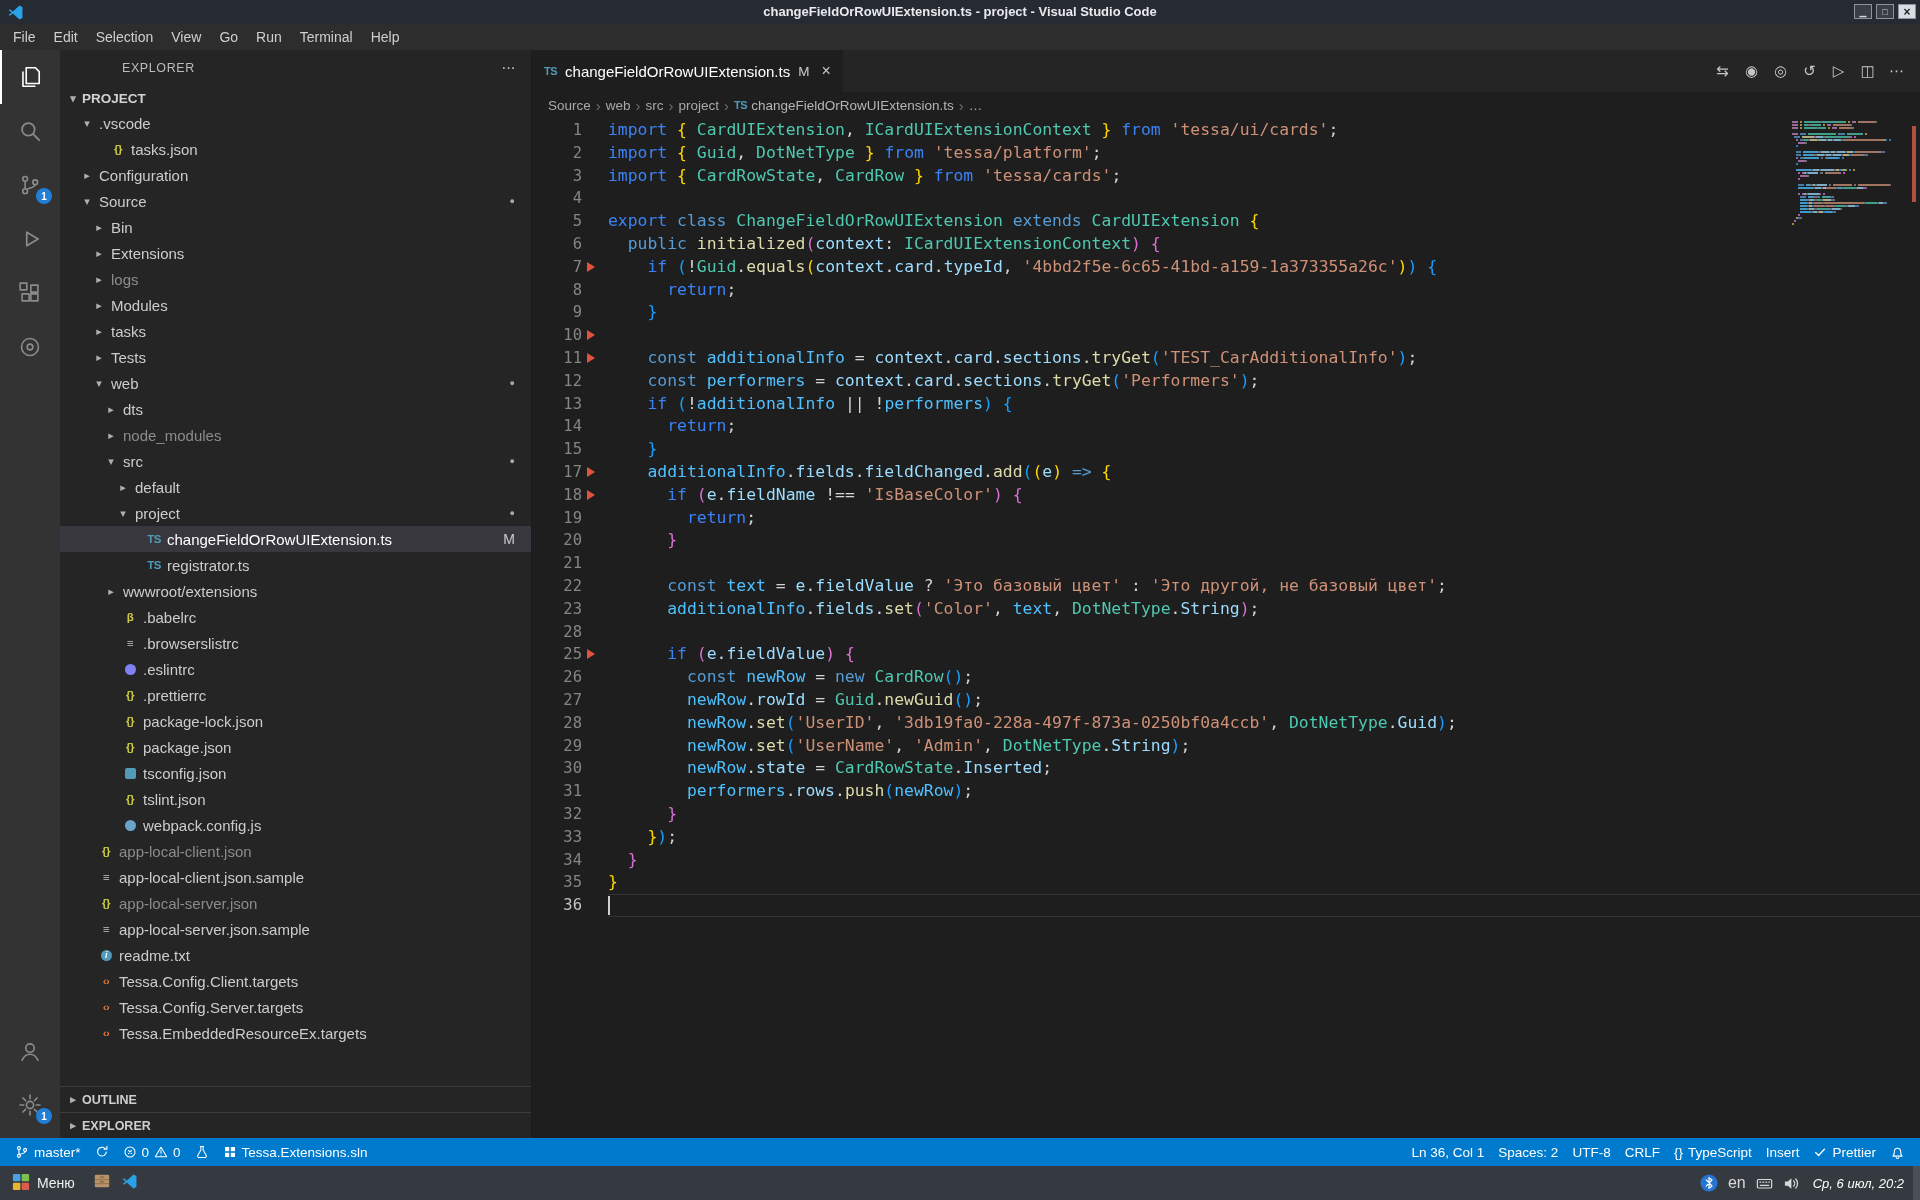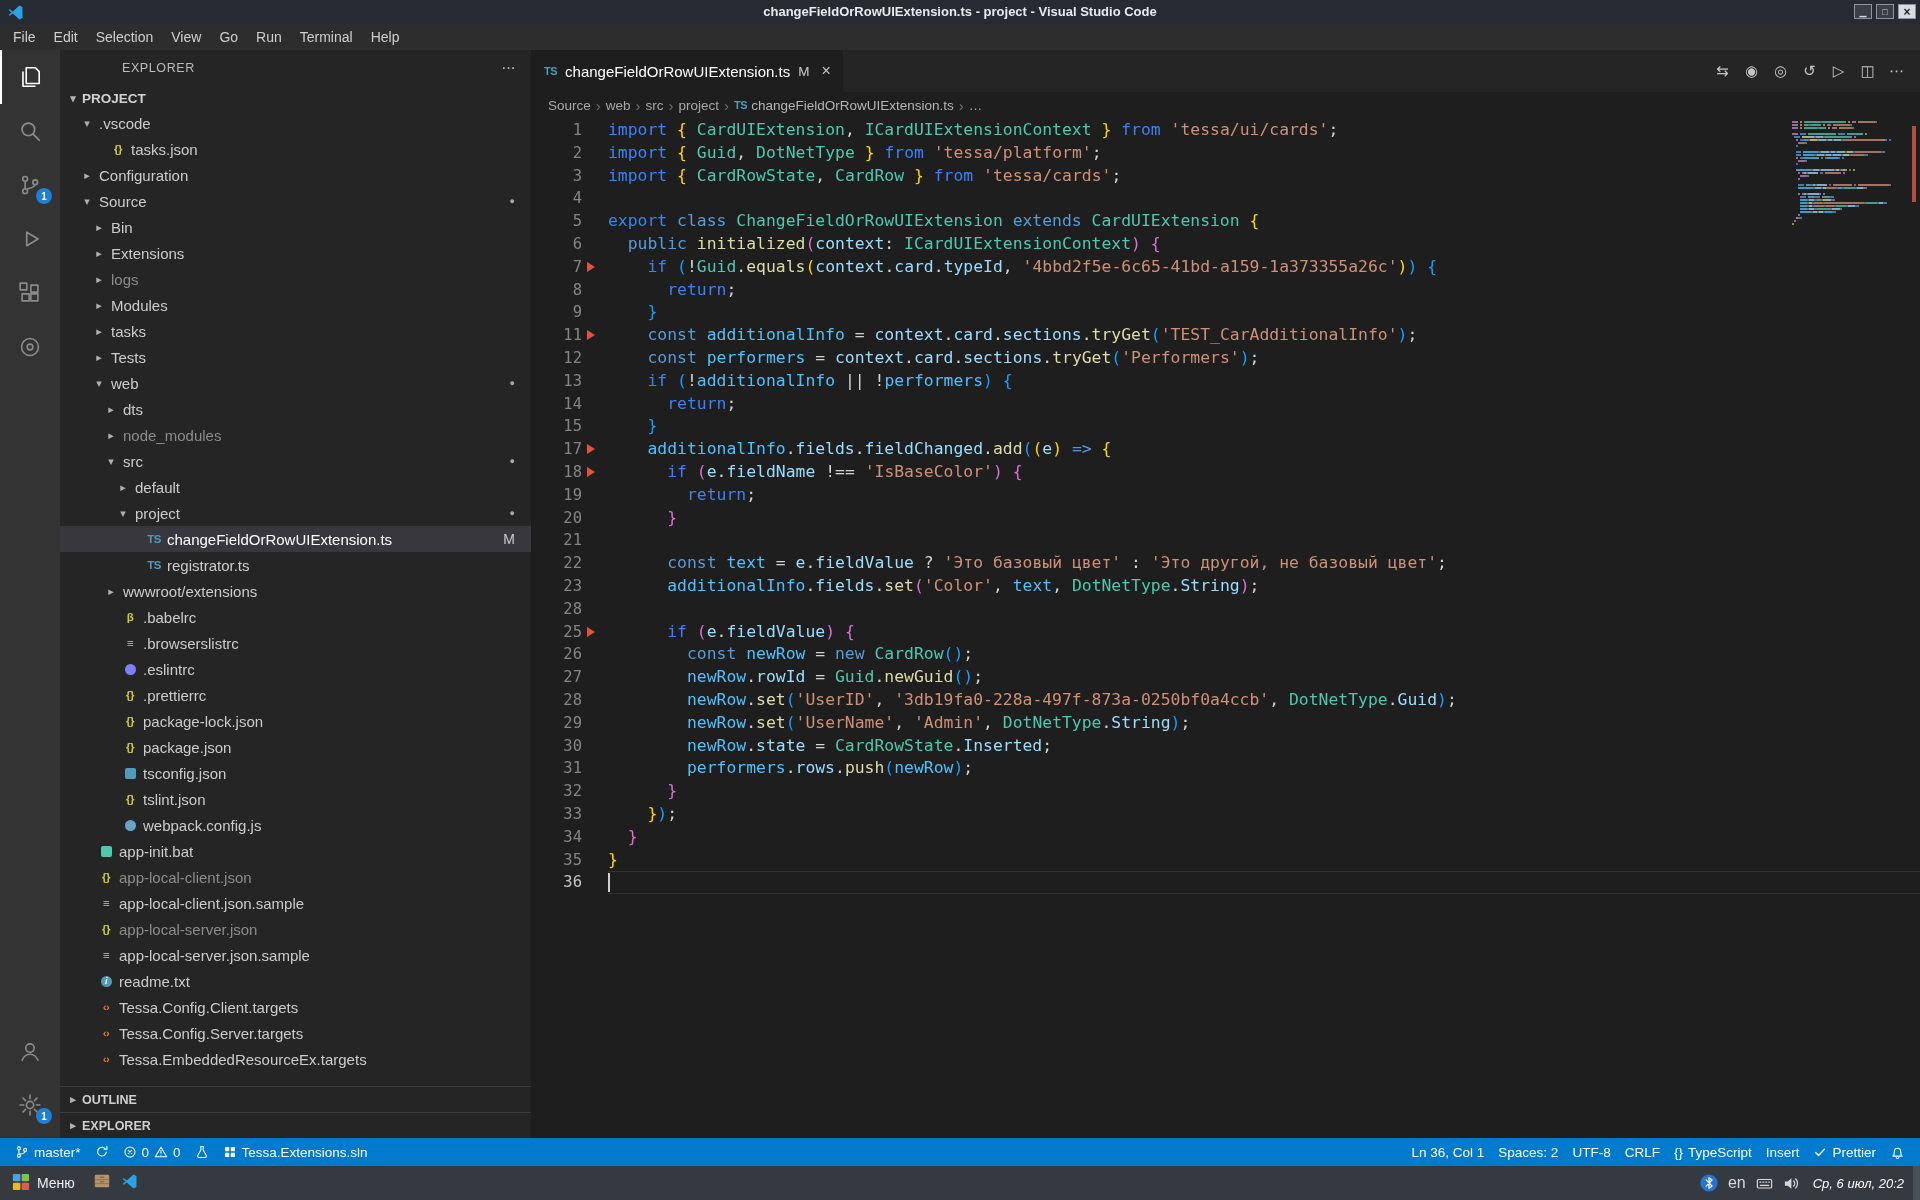--- a/index.html
+++ b/index.html
@@ -355,27 +355,20 @@
           <span class="ficon" style="color: rgb(203, 203, 65);">{}</span>
           <span class="tlabel">tslint.json</span>
         </div>
         <div class="trow" style="padding-left: 42px;">
           <span class="chev"></span>
           <span class="ficon">
             <span class="fshape" style="background: rgb(106, 163, 200); border-radius: 50%;"></span>
           </span>
           <span class="tlabel">webpack.config.js</span>
         </div>
-        <div class="trow" style="padding-left: 18px;">
-          <span class="chev"></span>
-          <span class="ficon">
-            <span class="fshape" style="background: rgb(78, 201, 176); border-radius: 2px;"></span>
-          </span>
-          <span class="tlabel">app-init.bat</span>
-        </div>
         <div class="trow mut" style="padding-left: 18px;">
           <span class="chev"></span>
           <span class="ficon" style="color: rgb(203, 203, 65);">{}</span>
           <span class="tlabel">app-local-client.json</span>
         </div>
         <div class="trow" style="padding-left: 18px;">
           <span class="chev"></span>
           <span class="ficon" style="color: rgb(197, 197, 197);">≡</span>
           <span class="tlabel">app-local-client.json.sample</span>
         </div>
@@ -462,20 +455,21 @@
       <div id="code-lines">
           <div class="cline"><span class="glyph"></span><span class="lnum">1</span><span class="fold"></span><span class="ltxt"><span class="tk-k">import</span><span class="tk-p"> </span><span class="tk-b1">{</span><span class="tk-p"> </span><span class="tk-t">CardUIExtension</span><span class="tk-p">, </span><span class="tk-t">ICardUIExtensionContext</span><span class="tk-p"> </span><span class="tk-b1">}</span><span class="tk-p"> </span><span class="tk-k">from</span><span class="tk-p"> </span><span class="tk-str">'tessa/ui/cards'</span><span class="tk-p">;</span></span></div>
           <div class="cline"><span class="glyph"></span><span class="lnum">2</span><span class="fold"></span><span class="ltxt"><span class="tk-k">import</span><span class="tk-p"> </span><span class="tk-b1">{</span><span class="tk-p"> </span><span class="tk-t">Guid</span><span class="tk-p">, </span><span class="tk-t">DotNetType</span><span class="tk-p"> </span><span class="tk-b1">}</span><span class="tk-p"> </span><span class="tk-k">from</span><span class="tk-p"> </span><span class="tk-str">'tessa/platform'</span><span class="tk-p">;</span></span></div>
           <div class="cline"><span class="glyph"></span><span class="lnum">3</span><span class="fold"></span><span class="ltxt"><span class="tk-k">import</span><span class="tk-p"> </span><span class="tk-b1">{</span><span class="tk-p"> </span><span class="tk-t">CardRowState</span><span class="tk-p">, </span><span class="tk-t">CardRow</span><span class="tk-p"> </span><span class="tk-b1">}</span><span class="tk-p"> </span><span class="tk-k">from</span><span class="tk-p"> </span><span class="tk-str">'tessa/cards'</span><span class="tk-p">;</span></span></div>
           <div class="cline"><span class="glyph"></span><span class="lnum">4</span><span class="fold"></span><span class="ltxt"></span></div>
           <div class="cline"><span class="glyph"></span><span class="lnum">5</span><span class="fold"></span><span class="ltxt"><span class="tk-k">export</span><span class="tk-p"> </span><span class="tk-s">class</span><span class="tk-p"> </span><span class="tk-t">ChangeFieldOrRowUIExtension</span><span class="tk-p"> </span><span class="tk-s">extends</span><span class="tk-p"> </span><span class="tk-t">CardUIExtension</span><span class="tk-p"> </span><span class="tk-b1">{</span></span></div>
           <div class="cline"><span class="glyph"></span><span class="lnum">6</span><span class="fold"></span><span class="ltxt"><span class="tk-p">  </span><span class="tk-s">public</span><span class="tk-p"> </span><span class="tk-f">initialized</span><span class="tk-b2">(</span><span class="tk-v">context</span><span class="tk-p">: </span><span class="tk-t">ICardUIExtensionContext</span><span class="tk-b2">)</span><span class="tk-p"> </span><span class="tk-b2">{</span></span></div>
           <div class="cline"><span class="glyph"></span><span class="lnum">7</span><span class="fold"><span class="mark"></span></span><span class="ltxt"><span class="tk-p">    </span><span class="tk-k">if</span><span class="tk-p"> </span><span class="tk-b3">(</span><span class="tk-p">!</span><span class="tk-t">Guid</span><span class="tk-p">.</span><span class="tk-f">equals</span><span class="tk-b1">(</span><span class="tk-v">context</span><span class="tk-p">.</span><span class="tk-v">card</span><span class="tk-p">.</span><span class="tk-v">typeId</span><span class="tk-p">, </span><span class="tk-str">'4bbd2f5e-6c65-41bd-a159-1a373355a26c'</span><span class="tk-b1">)</span><span class="tk-b3">)</span><span class="tk-p"> </span><span class="tk-b3">{</span></span></div>
           <div class="cline"><span class="glyph"></span><span class="lnum">8</span><span class="fold"></span><span class="ltxt"><span class="tk-p">      </span><span class="tk-k">return</span><span class="tk-p">;</span></span></div>
           <div class="cline"><span class="glyph"></span><span class="lnum">9</span><span class="fold"></span><span class="ltxt"><span class="tk-p">    </span><span class="tk-b3">}</span></span></div>
+          <div class="cline"><span class="glyph"></span><span class="lnum">10</span><span class="fold"><span class="mark"></span></span><span class="ltxt"></span></div>
           <div class="cline"><span class="glyph"></span><span class="lnum">11</span><span class="fold"><span class="mark"></span></span><span class="ltxt"><span class="tk-p">    </span><span class="tk-s">const</span><span class="tk-p"> </span><span class="tk-c4">additionalInfo</span><span class="tk-p"> = </span><span class="tk-v">context</span><span class="tk-p">.</span><span class="tk-v">card</span><span class="tk-p">.</span><span class="tk-v">sections</span><span class="tk-p">.</span><span class="tk-f">tryGet</span><span class="tk-b3">(</span><span class="tk-str">'TEST_CarAdditionalInfo'</span><span class="tk-b3">)</span><span class="tk-p">;</span></span></div>
           <div class="cline"><span class="glyph"></span><span class="lnum">12</span><span class="fold"></span><span class="ltxt"><span class="tk-p">    </span><span class="tk-s">const</span><span class="tk-p"> </span><span class="tk-c4">performers</span><span class="tk-p"> = </span><span class="tk-v">context</span><span class="tk-p">.</span><span class="tk-v">card</span><span class="tk-p">.</span><span class="tk-v">sections</span><span class="tk-p">.</span><span class="tk-f">tryGet</span><span class="tk-b3">(</span><span class="tk-str">'Performers'</span><span class="tk-b3">)</span><span class="tk-p">;</span></span></div>
           <div class="cline"><span class="glyph"></span><span class="lnum">13</span><span class="fold"></span><span class="ltxt"><span class="tk-p">    </span><span class="tk-k">if</span><span class="tk-p"> </span><span class="tk-b3">(</span><span class="tk-p">!</span><span class="tk-c4">additionalInfo</span><span class="tk-p"> </span><span class="tk-p">||</span><span class="tk-p"> </span><span class="tk-p">!</span><span class="tk-c4">performers</span><span class="tk-b3">)</span><span class="tk-p"> </span><span class="tk-b3">{</span></span></div>
           <div class="cline"><span class="glyph"></span><span class="lnum">14</span><span class="fold"></span><span class="ltxt"><span class="tk-p">      </span><span class="tk-k">return</span><span class="tk-p">;</span></span></div>
           <div class="cline"><span class="glyph"></span><span class="lnum">15</span><span class="fold"></span><span class="ltxt"><span class="tk-p">    </span><span class="tk-b3">}</span></span></div>
           <div class="cline"><span class="glyph"></span><span class="lnum">17</span><span class="fold"><span class="mark"></span></span><span class="ltxt"><span class="tk-p">    </span><span class="tk-c4">additionalInfo</span><span class="tk-p">.</span><span class="tk-v">fields</span><span class="tk-p">.</span><span class="tk-v">fieldChanged</span><span class="tk-p">.</span><span class="tk-f">add</span><span class="tk-b3">(</span><span class="tk-b1">(</span><span class="tk-v">e</span><span class="tk-b1">)</span><span class="tk-p"> </span><span class="tk-s">=&gt;</span><span class="tk-p"> </span><span class="tk-b1">{</span></span></div>
           <div class="cline"><span class="glyph"></span><span class="lnum">18</span><span class="fold"><span class="mark"></span></span><span class="ltxt"><span class="tk-p">      </span><span class="tk-k">if</span><span class="tk-p"> </span><span class="tk-b2">(</span><span class="tk-v">e</span><span class="tk-p">.</span><span class="tk-v">fieldName</span><span class="tk-p"> </span><span class="tk-p">!==</span><span class="tk-p"> </span><span class="tk-str">'IsBaseColor'</span><span class="tk-b2">)</span><span class="tk-p"> </span><span class="tk-b2">{</span></span></div>
           <div class="cline"><span class="glyph"></span><span class="lnum">19</span><span class="fold"></span><span class="ltxt"><span class="tk-p">        </span><span class="tk-k">return</span><span class="tk-p">;</span></span></div>
           <div class="cline"><span class="glyph"></span><span class="lnum">20</span><span class="fold"></span><span class="ltxt"><span class="tk-p">      </span><span class="tk-b2">}</span></span></div>
           <div class="cline"><span class="glyph"></span><span class="lnum">21</span><span class="fold"></span><span class="ltxt"></span></div>

